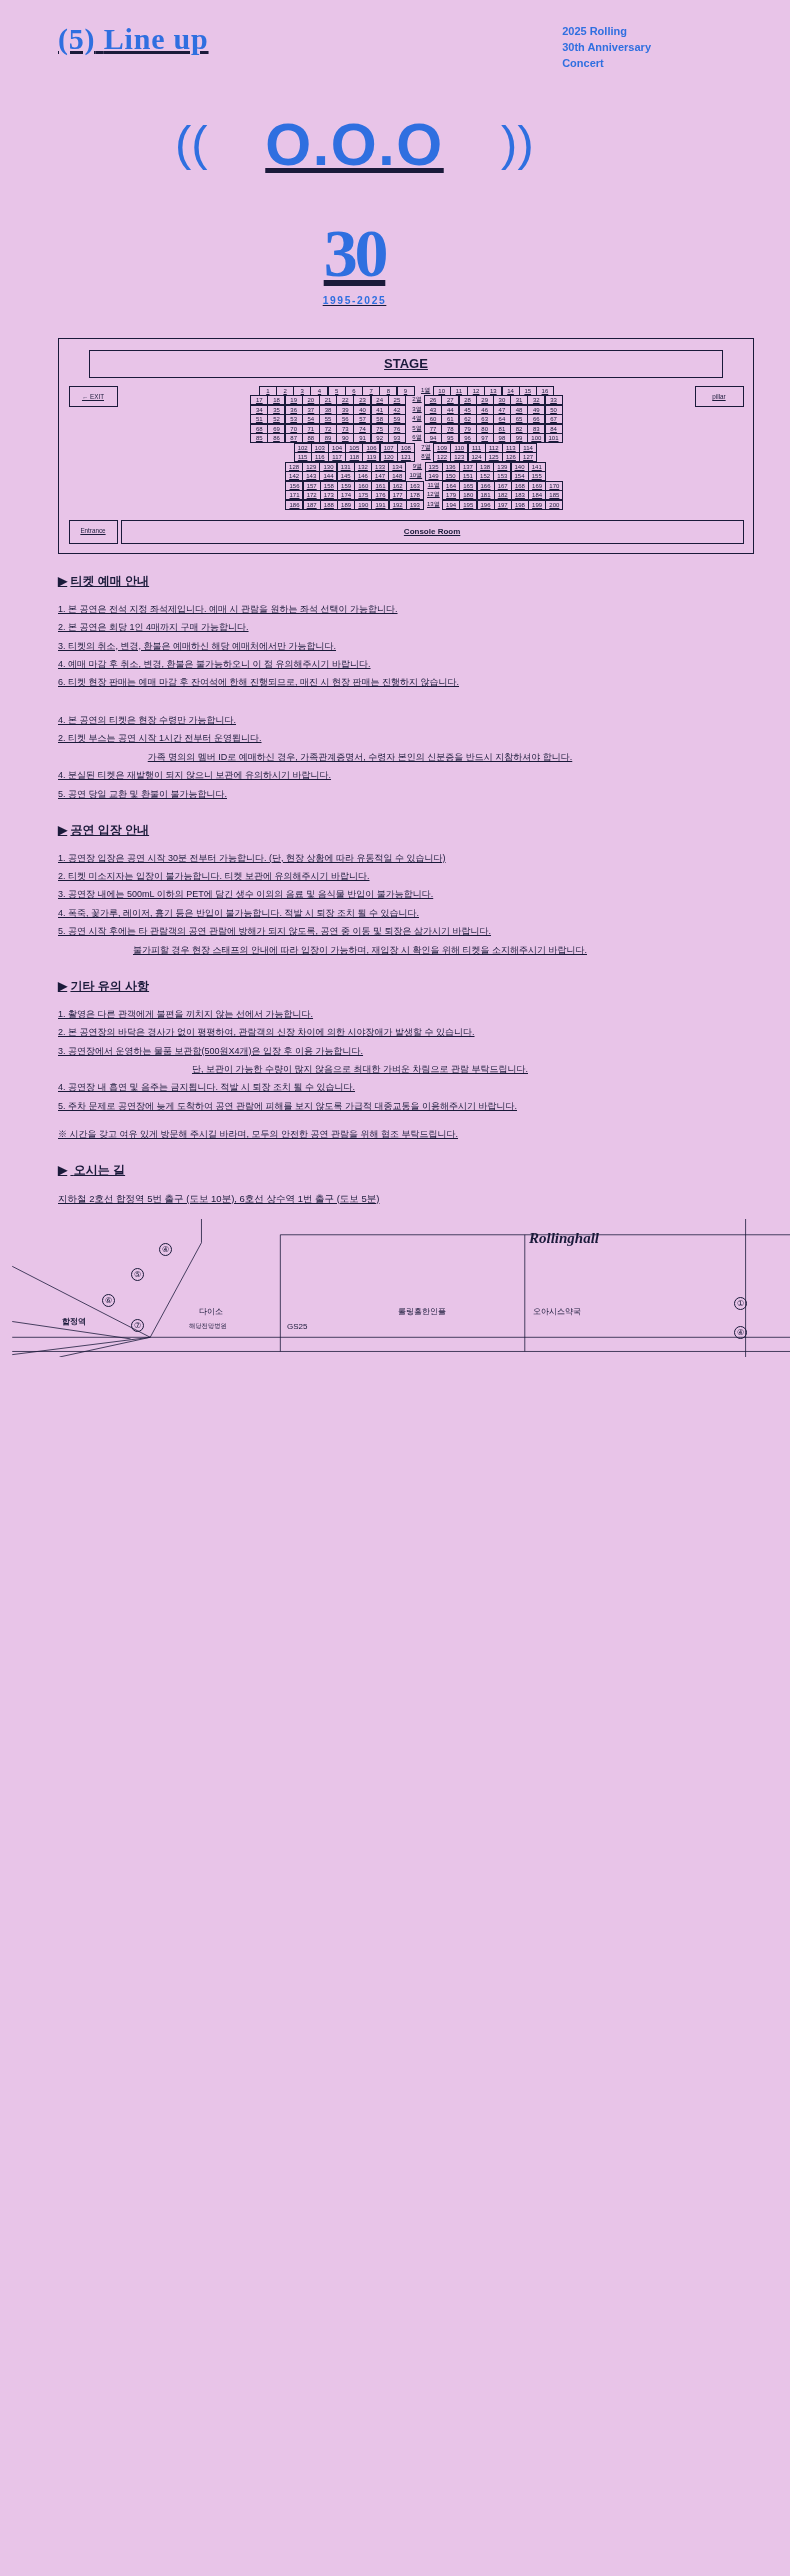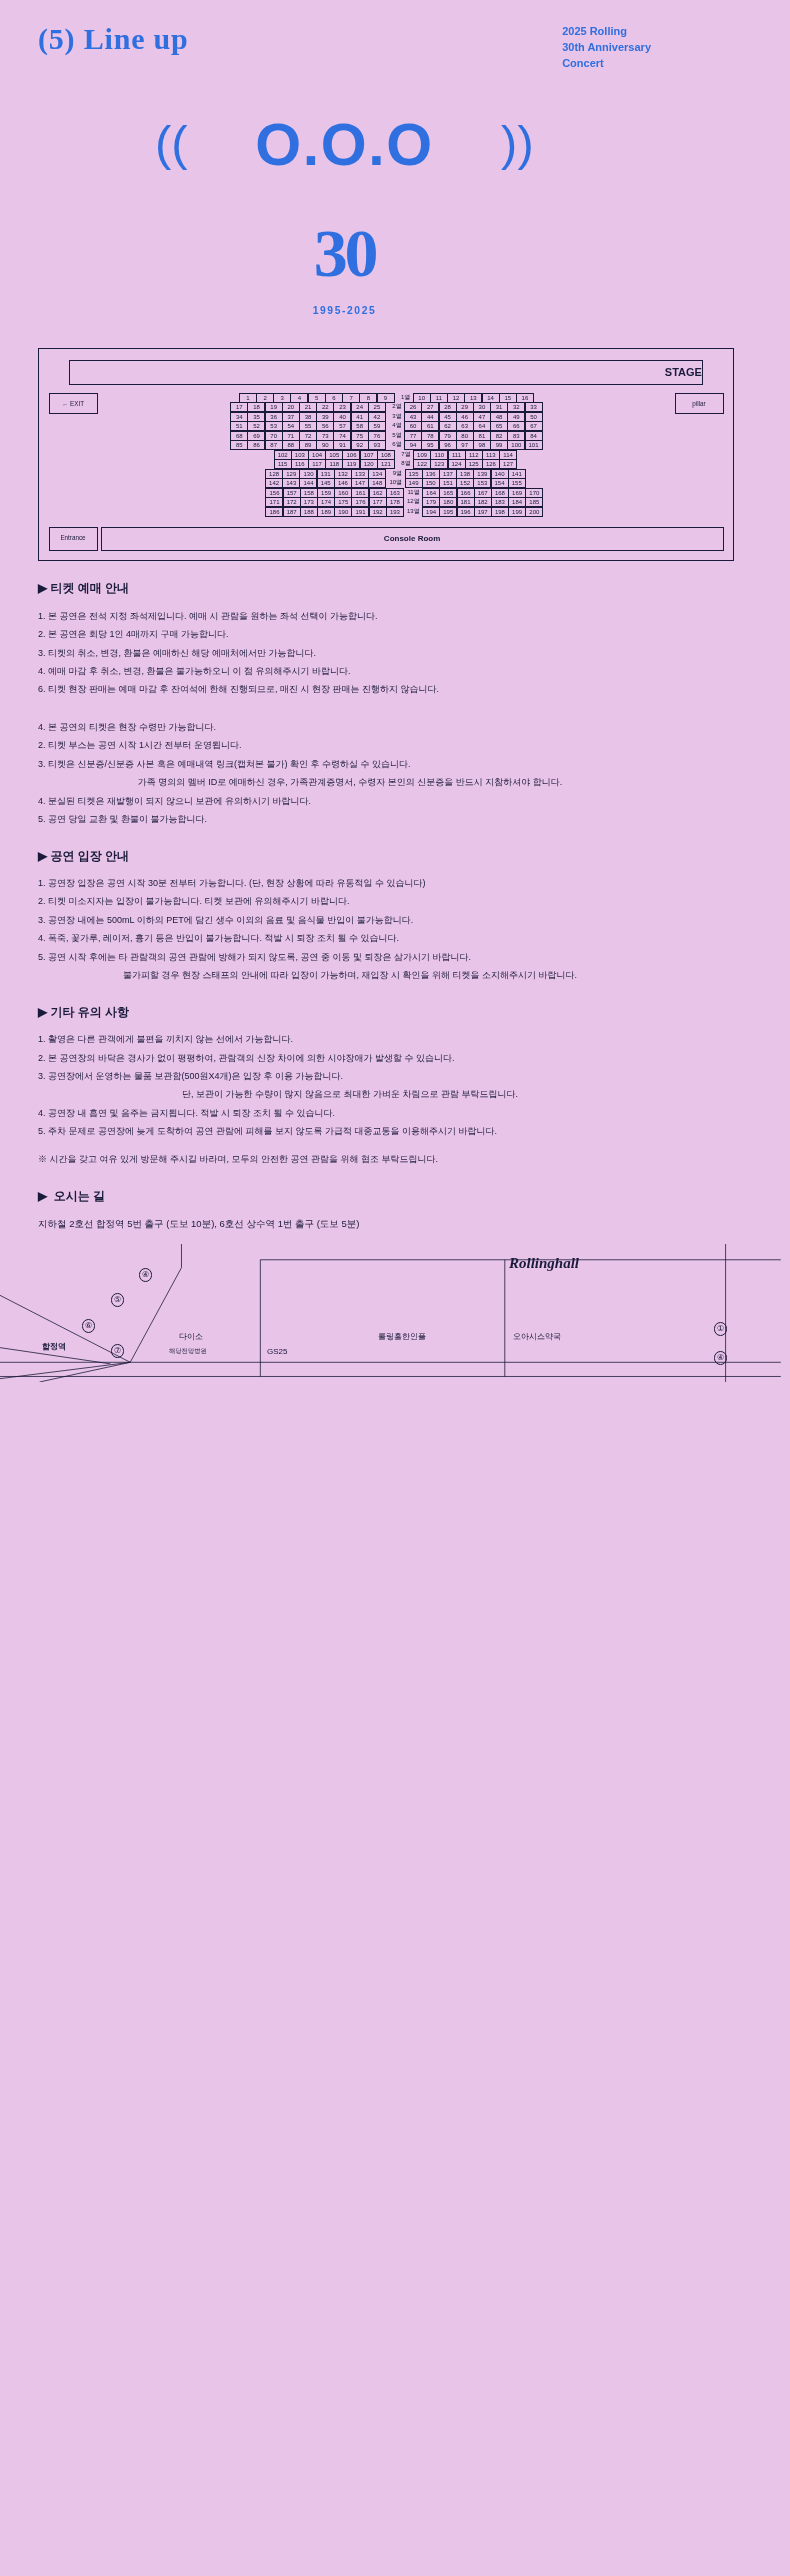--- a/index.html
+++ b/index.html
@@ -3,21 +3,21 @@
 <meta charset="utf-8">
 <style>
   * { box-sizing: border-box; }
   html, body { margin:0; padding:0; }
   body {
     width:791px;
     background:#e8c4e8;
     font-family:"Liberation Sans", sans-serif;
     color:#1a1a3a;
   }
-  .page { position:relative; width:698px; padding:0 47px 32px 38px; }
+  .page { position:relative; width:698px; padding:0 47px 32px 58px;text-decoration:underline; }
 
   
   .header { position:relative; height:79px; padding-top:22px; }
   .lineup-title {
     font-family:"Liberation Serif", serif;
     font-size:30px;
     font-weight:700;
     color:#2f6fe0;
     letter-spacing:0.8px;
   }
@@ -38,34 +38,34 @@
   .swoosh { position:absolute; top:16px; color:#2f6fe0; font-size:49px; line-height:1; }
   .swoosh.left { left:117px; }
   .swoosh.right { right:117px; transform:scaleX(-1); }
 
   .anniv-block { text-align:center; margin-top:20.6px; }
   .anniv-30 {
     font-size:68px; font-weight:700; color:#2f6fe0;
     line-height:1; letter-spacing:-3.2px;
     font-family:"Liberation Serif", serif;
   }
-  .anniv-years { font-size:10.3px; font-weight:700; color:#2f6fe0; letter-spacing:1.6px; margin-top:18px; }
+  .anniv-years { font-size:10.3px; font-weight:700; color:#2f6fe0; letter-spacing:1.6px; margin-top:8px; }
 
   
   .seatmap {
     margin:32px auto 0 auto;
     width:696px;
     border:0.8px solid #1a1a3a;
     background:#e8c4e8;
     padding:11px 9.5px 9.5px 9.5px;
   }
   .stage-bar {
     border:0.8px solid #1a1a3a;
-    text-align:right;
-    font-size:11px; font-weight:700;
+    text-align:center;
+    font-size:13px; font-weight:700;
     padding:5.5px 0;
     margin:0 20.6px 8px 20.6px;
   }
   .seatgrid { display:flex; align-items:flex-start; justify-content:center; gap:3.2px; }
   .side-col { width:49px; display:flex; flex-direction:column; justify-content:flex-end; }
   .side-box {
     border:0.8px solid #1a1a3a;
     font-size:6.3px; text-align:center;
     padding:6.3px 1.6px;
   }
@@ -422,21 +422,20 @@
           <li class="">2. 본 공연은 회당 1인 4매까지 구매 가능합니다.</li>
           <li class="">3. 티켓의 취소, 변경, 환불은 예매하신 해당 예매처에서만 가능합니다.</li>
           <li class="">4. 예매 마감 후 취소, 변경, 환불은 불가능하오니 이 점 유의해주시기 바랍니다.</li>
           <li class="">6. 티켓 현장 판매는 예매 마감 후 잔여석에 한해 진행되므로, 매진 시 현장 판매는 진행하지 않습니다.</li>
         </ul>
       </div>
       <div class="section">
         <ul class="sec-list">
           <li class="">4. 본 공연의 티켓은 현장 수령만 가능합니다.</li>
           <li class="">2. 티켓 부스는 공연 시작 1시간 전부터 운영됩니다.</li>
-          <li class="">3. 티켓은 신분증/신분증 사본 혹은 예매내역 링크(캡쳐본 불가) 확인 후 수령하실 수 있습니다.</li>
           <li class="sub">가족 명의의 멤버 ID로 예매하신 경우, 가족관계증명서, 수령자 본인의 신분증을 반드시 지참하셔야 합니다.</li>
           <li class="">4. 분실된 티켓은 재발행이 되지 않으니 보관에 유의하시기 바랍니다.</li>
           <li class="">5. 공연 당일 교환 및 환불이 불가능합니다.</li>
         </ul>
       </div>
       <div class="section">
         <div class="sec-title"><span class="tri">▶</span><span>공연 입장 안내</span></div>
         <ul class="sec-list">
           <li class="">1. 공연장 입장은 공연 시작 30분 전부터 가능합니다. (단, 현장 상황에 따라 유동적일 수 있습니다)</li>
           <li class="">2. 티켓 미소지자는 입장이 불가능합니다. 티켓 보관에 유의해주시기 바랍니다.</li>

